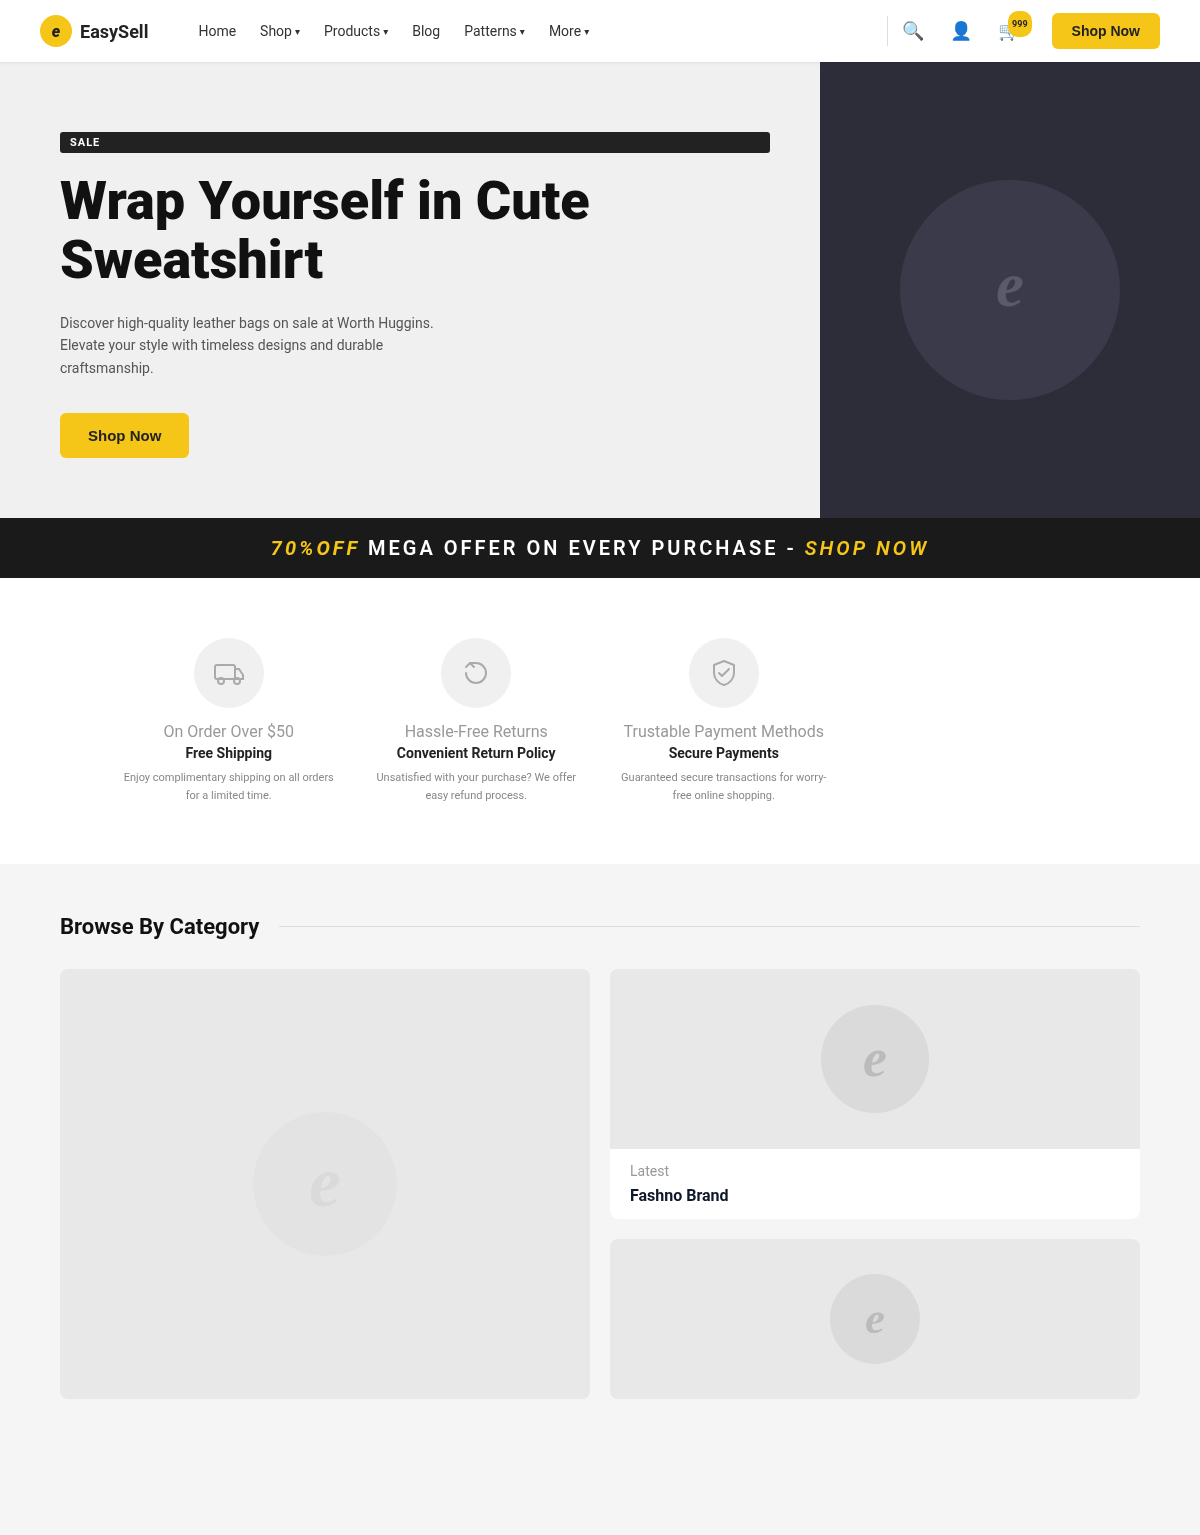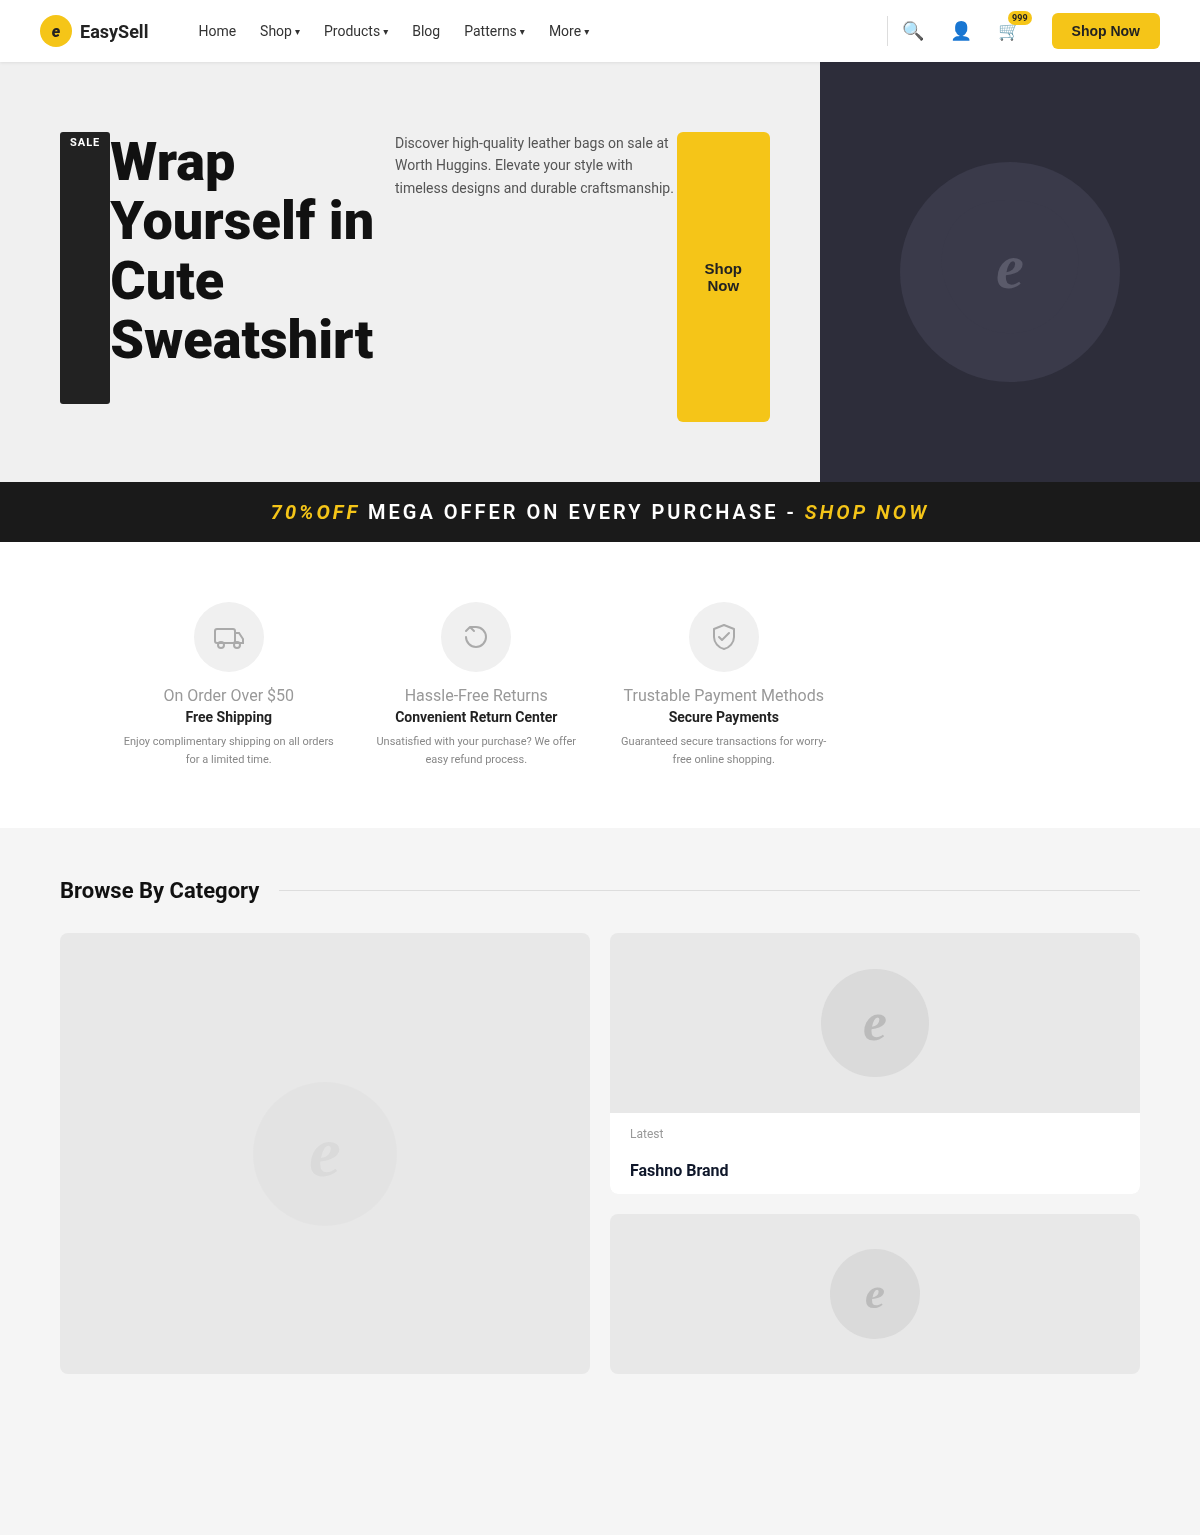--- a/index.html
+++ b/index.html
@@ -81,21 +81,21 @@
     .cart-wrapper { position: relative; }
     .cart-badge {
       position: absolute;
       top: -2px;
       right: -4px;
       background: #f5c518;
       color: #222;
       font-size: 9px;
       font-weight: 700;
       border-radius: 10px;
-      padding: 2px 4px;
+      padding: 8px 4px;
       min-width: 18px;
       text-align: center;
     }
     .shop-now-btn {
       background: #f5c518;
       color: #222;
       border: none;
       border-radius: 6px;
       padding: 10px 20px;
       font-weight: 700;
@@ -110,21 +110,21 @@
       background: #f0f0f0;
       display: flex;
       align-items: stretch;
       min-height: 420px;
       overflow: hidden;
     }
     .hero-content {
       flex: 1;
       padding: 70px 50px 60px 60px;
       display: flex;
-      flex-direction: row;
+      flex-direction: column;
       justify-content: center;
     }
     .sale-badge {
       display: inline-block;
       background: #222;
       color: #fff;
       font-size: 11px;
       font-weight: 700;
       padding: 4px 10px;
       border-radius: 3px;
@@ -285,23 +285,23 @@
     .category-placeholder-logo {
       width: 160px;
       height: 160px;
       opacity: 0.3;
     }
     .category-info {
       background: #fff;
       padding: 14px 20px;
     }
     .category-tag {
-      font-size: 12px;
+      font-size: 14px;
       color: #999;
-      margin-bottom: 20px;
+      margin-bottom: 7px;
     }
     .category-name {
       font-size: 16px;
       font-weight: 700;
       color: #0f172a;
     }
     .category-card-tall {
       min-height: 380px;
     }
   </style>
@@ -398,21 +398,21 @@
     </div>
 
 
     <div class="feature-item">
       <div class="feature-icon-circle">
         <svg width="32" height="32" viewBox="0 0 32 32" fill="none">
             <path d="M6 16A10 10 0 1016 6H10M10 6L6 10M10 6L14 10" stroke="#aaa" stroke-width="2" stroke-linecap="round" stroke-linejoin="round"></path>
           </svg>
       </div>
       <p class="feature-subtitle">Hassle-Free Returns</p>
-      <h3 class="feature-title">Convenient Return Center</h3>
+      <h3 class="feature-title">Convenient Return Policy</h3>
       <p class="feature-desc">Unsatisfied with your purchase? We offer easy refund process.</p>
     </div>
 
     <div class="feature-item">
       <div class="feature-icon-circle">
         <svg width="32" height="32" viewBox="0 0 32 32" fill="none">
             <path d="M16 4L6 8v8c0 5.5 4.4 10.6 10 12 5.6-1.4 10-6.5 10-12V8L16 4z" stroke="#aaa" stroke-width="2" stroke-linejoin="round"></path>
             <path d="M11 16l3 3 7-7" stroke="#aaa" stroke-width="2" stroke-linecap="round" stroke-linejoin="round"></path>
           </svg>
       </div>

